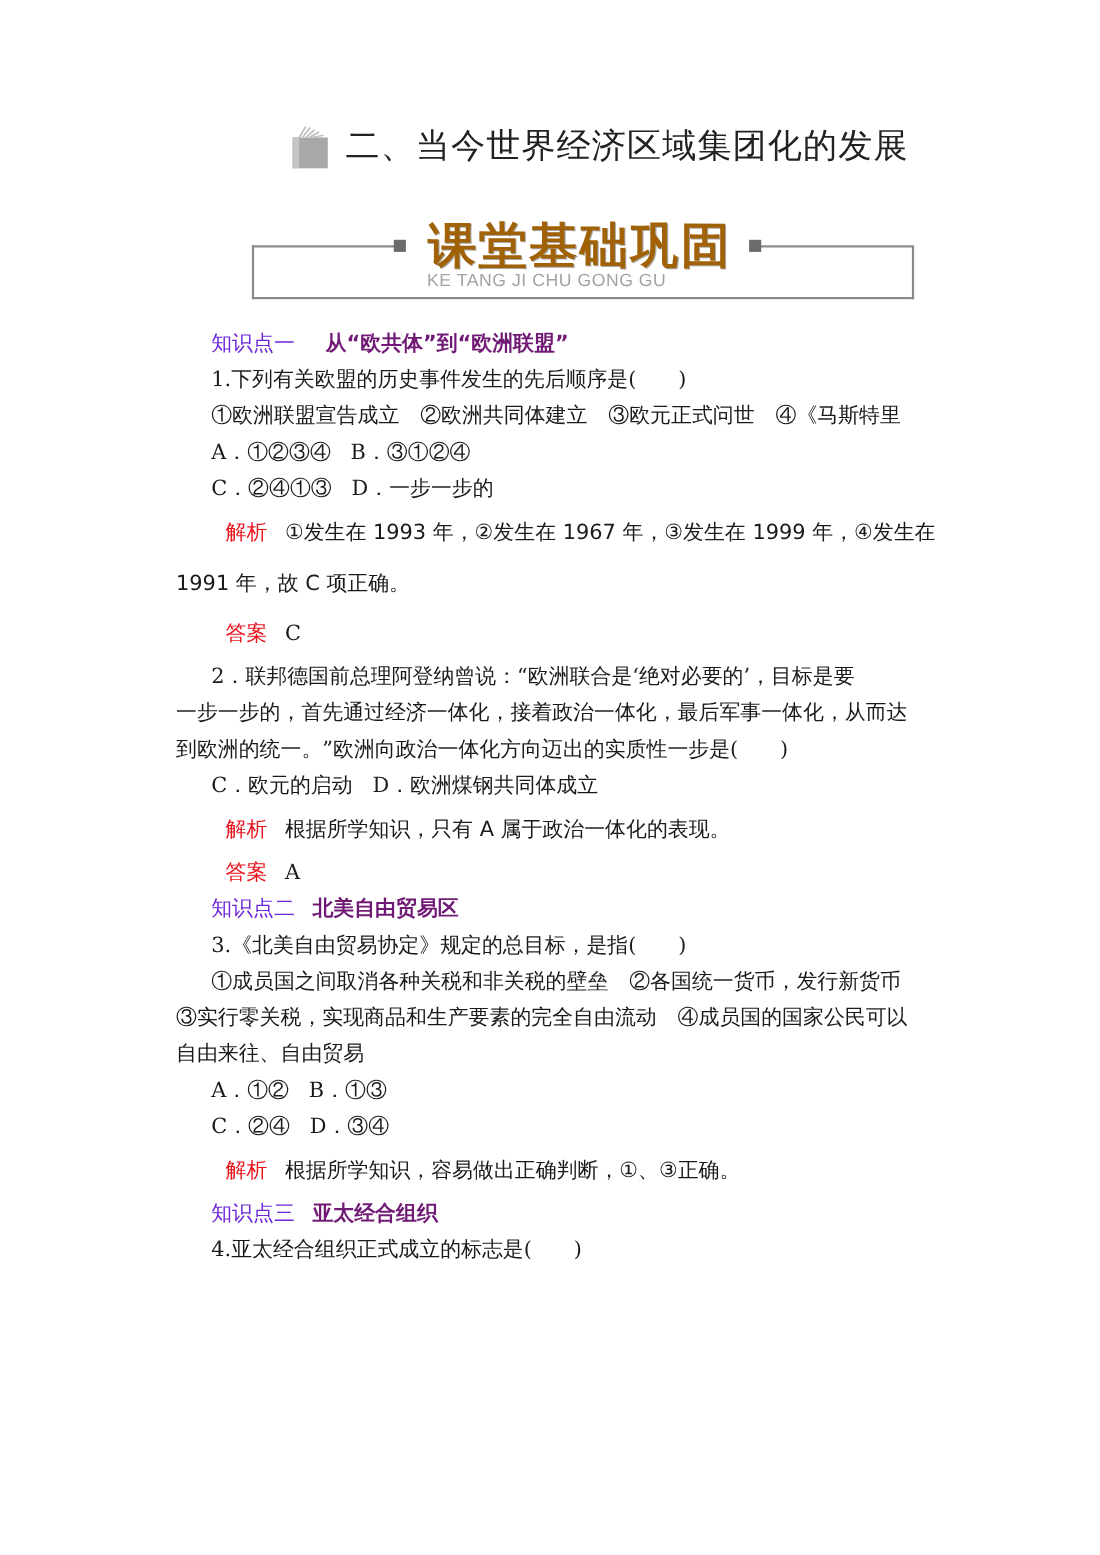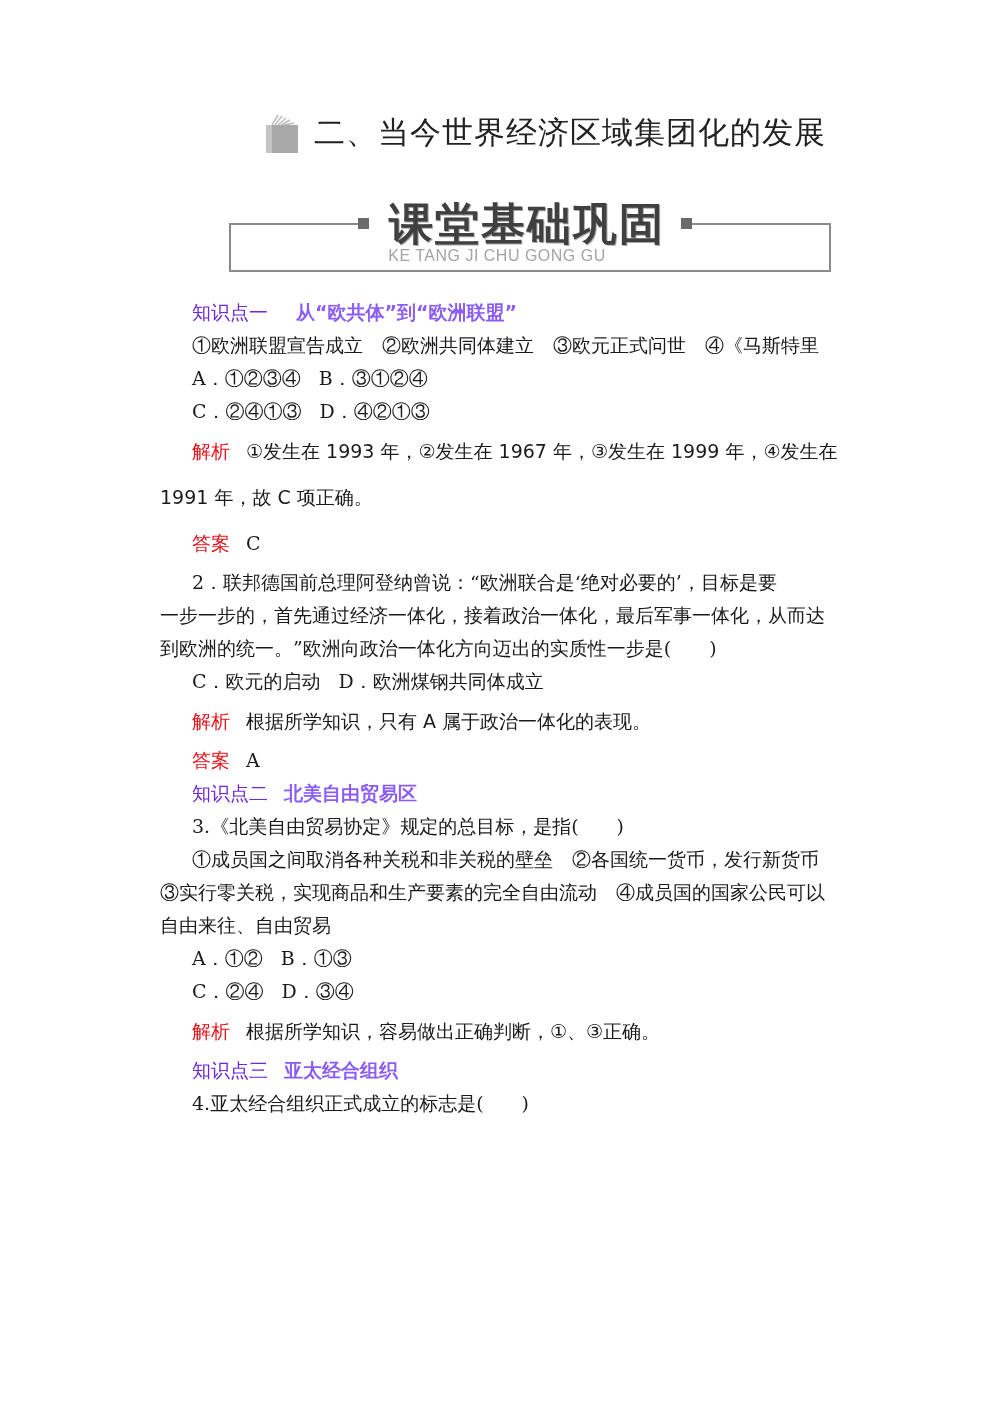--- a/index.html
+++ b/index.html
@@ -24,39 +24,39 @@
       position: absolute; left: 0; top: 27px; width: 598px; height: 47px;
       border-left: 2px solid #8a8a8a; border-right: 2px solid #8a8a8a; border-bottom: 2px solid #8a8a8a;
     }
     .banner-line-l { position: absolute; left: 0; top: 27px; width: 130px; height: 2px; background: #8a8a8a; }
     .banner-line-r { position: absolute; left: 460px; top: 27px; width: 140px; height: 2px; background: #8a8a8a; }
     .banner-sq-l { position: absolute; left: 129px; top: 22px; width: 11px; height: 11px; background: #6b6b6b; }
     .banner-sq-r { position: absolute; left: 452px; top: 22px; width: 11px; height: 11px; background: #6b6b6b; }
     .banner-title {
       position: absolute; left: 148px; top: 0px; width: 300px; text-align: center;
       font-family: "DejaVu Serif", serif; font-weight: bold; font-size: 44px;
-      color: #404040; letter-spacing: 2px; line-height: 56px;
+      color: #a16207; letter-spacing: 2px; line-height: 56px;
       text-shadow: 1px 1px 0 #a9a9a9;
     }
     .banner-sub {
       position: absolute; left: 0; top: 51px; width: 536px; text-align: center;
       font-family: "Liberation Sans", sans-serif; font-size: 16px; color: #a3a3a3;
       letter-spacing: 0.5px;
     }
     .content {
       position: absolute; left: 160px; top: 296px; width: 690px;
       font-size: 19px; line-height: 33px;
     }
     .line { white-space: nowrap; }
     .ind { padding-left: 32px; }
     .noind { padding-left: 0; }
     .sans { font-family: "DejaVu Sans", "Liberation Sans", sans-serif; }
-    .red { color: #e8141c; font-family: "DejaVu Sans", "Liberation Sans", sans-serif; }
+    .red { color: #e8141c; font-family: "DejaVu Sans", "Liberation Sans", sans-serif; margin-left: 13px; }
     .kp-label { font-family: "DejaVu Sans", sans-serif; color: #6d28d9; }
-    .kp-title { font-family: "DejaVu Sans", sans-serif; font-weight: bold; color: #8b5cf6; text-align: right; }
+    .kp-title { font-family: "DejaVu Sans", sans-serif; font-weight: bold; color: #701a75; text-align: right; }
     .gap { display: inline-block; width: 28px; }
     .gap-s { display: inline-block; width: 16px; }
     .tall { line-height: 46px; }
     .sp { display:inline-block; width: 18px; }
   </style>
 </head>
 <body>
 
 <div class="title-row">
   <svg class="book-icon" viewBox="0 0 36 44">
@@ -76,26 +76,27 @@
   <div class="banner-title">课堂基础巩固</div>
   <div class="banner-sub">KE TANG JI CHU GONG GU</div>
 </div>
 
 <div class="content">
 
   <div class="line ind">
     <span class="kp-label">知识点一</span><span class="gap"></span><span class="kp-title">从“欧共体”到“欧洲联盟”</span>
   </div>
 
+  <div class="line ind">1.下列有关欧盟的历史事件发生的先后顺序是(　　)</div>
   <div class="line ind">①欧洲联盟宣告成立　②欧洲共同体建立　③欧元正式问世　④《马斯特里</div>
   <div class="line ind">
     <span>A．</span><span>①②③④</span><span class="sp"></span><span>B．</span><span>③①②④</span>
   </div>
   <div class="line ind">
-    <span>C．</span><span>②④①③</span><span class="sp"></span><span>D．</span><span>④②①③</span>
+    <span>C．</span><span>②④①③</span><span class="sp"></span><span>D．</span><span>一步一步的</span>
   </div>
   <div class="line ind tall sans">
     <span class="red">解析</span><span class="gap-s"></span><span>①发生在 1993 年，②发生在 1967 年，③发生在 1999 年，④发生在</span>
   </div>
   <div class="line noind tall sans">1991 年，故 C 项正确。</div>
   <div class="line ind tall">
     <span class="red">答案</span><span class="gap-s"></span><span>C</span>
   </div>
 
   <div class="line ind">2．联邦德国前总理阿登纳曾说：“欧洲联合是‘绝对必要的’，目标是要</div>

